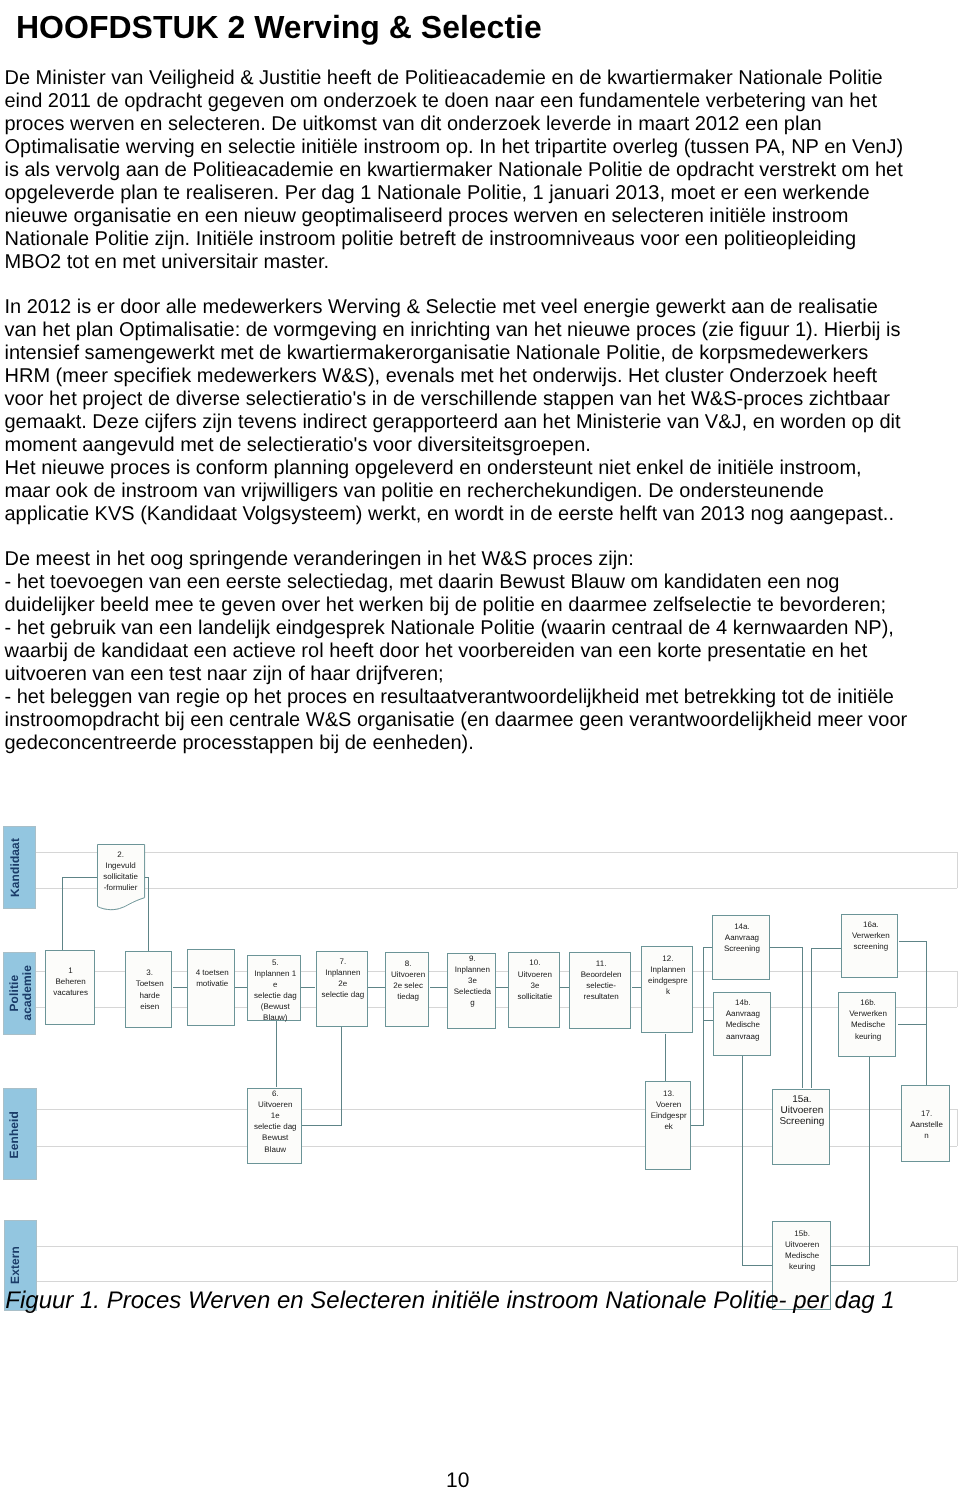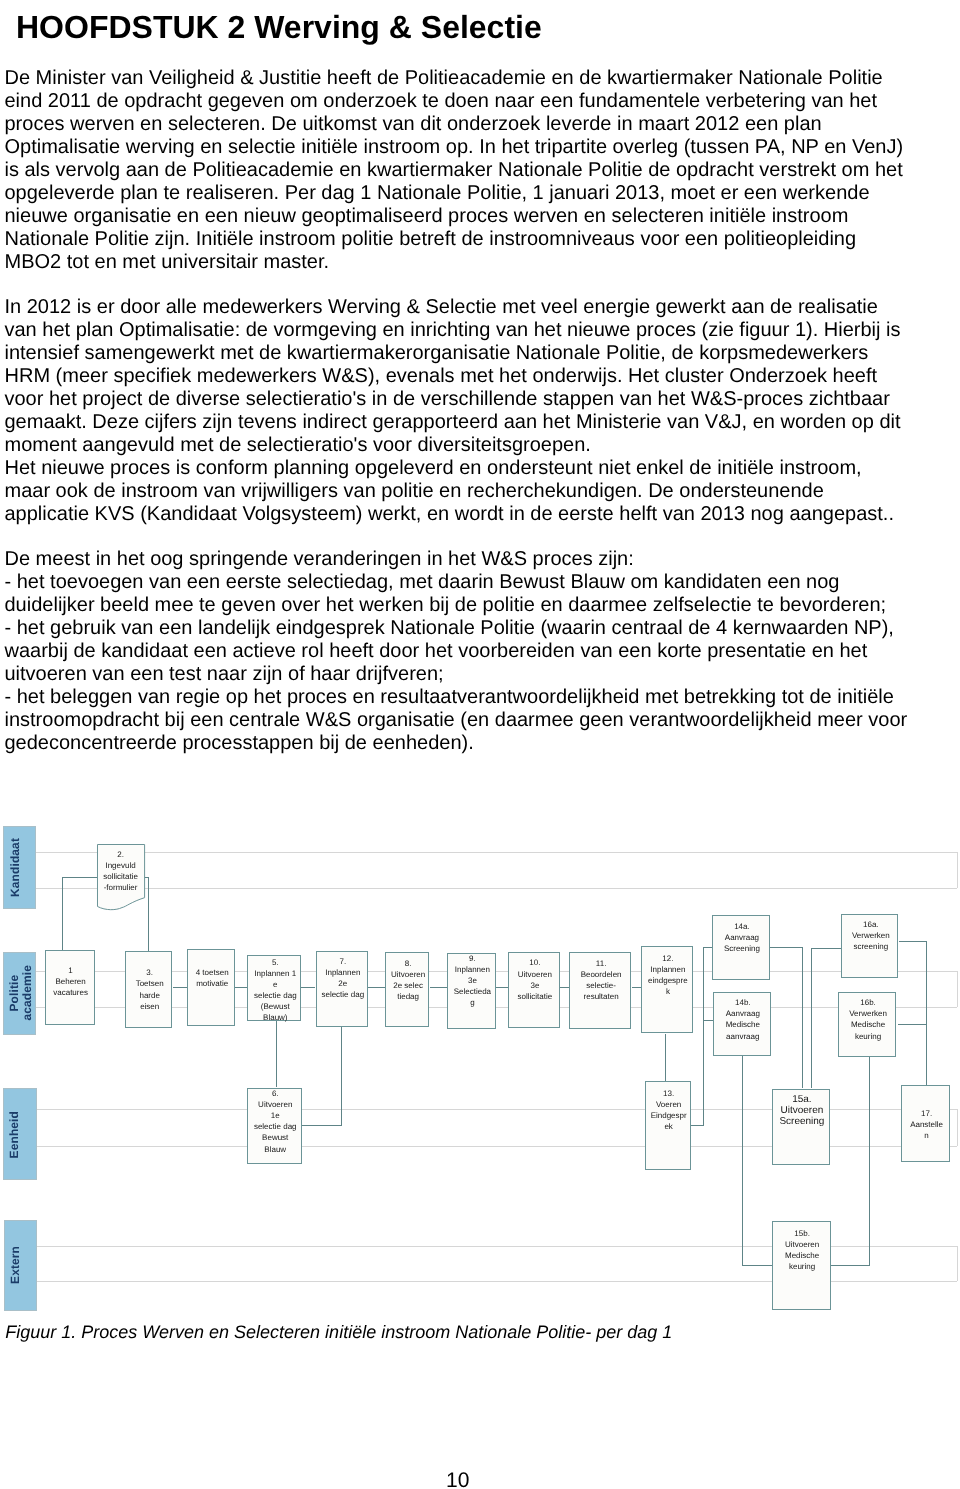--- a/index.html
+++ b/index.html
@@ -8,21 +8,21 @@
       -webkit-font-smoothing:antialiased;text-rendering:geometricPrecision;}
   #page{position:relative;width:960px;height:1489px;overflow:hidden;background:#ffffff;}
 
   .chapter-title{position:absolute;left:4px;top:-1px;margin:12px;padding:0;font-size:32px;
       font-weight:bold;line-height:32px;white-space:nowrap;}
 
   .body-block{position:absolute;left:4.5px;width:905px;font-size:20px;line-height:23.0px;
       text-align:left;margin-top:8px;}
   .body-block p{margin:0;}
 
-  .fig-caption{position:absolute;left:5.3px;top:1322px;font-size:18px;font-style:italic;
+  .fig-caption{position:absolute;left:5.3px;top:1290px;font-size:24px;font-style:italic;
       line-height:21px;white-space:nowrap;}
   .page-number{position:absolute;left:446px;top:1469px;width:24px;text-align:left;
       font-size:21px;line-height:23px;}
 
   
   #diagram{position:absolute;left:0;top:0;width:960px;height:1489px;}
   .lane-label{position:absolute;background:#93C6E0;color:#1B3C68;font-size:12px;
       border:1px solid #A9BFC8;box-sizing:border-box;
       font-weight:bold;line-height:13.3px;letter-spacing:0.1px;text-align:center;
       display:flex;align-items:center;justify-content:center;}

